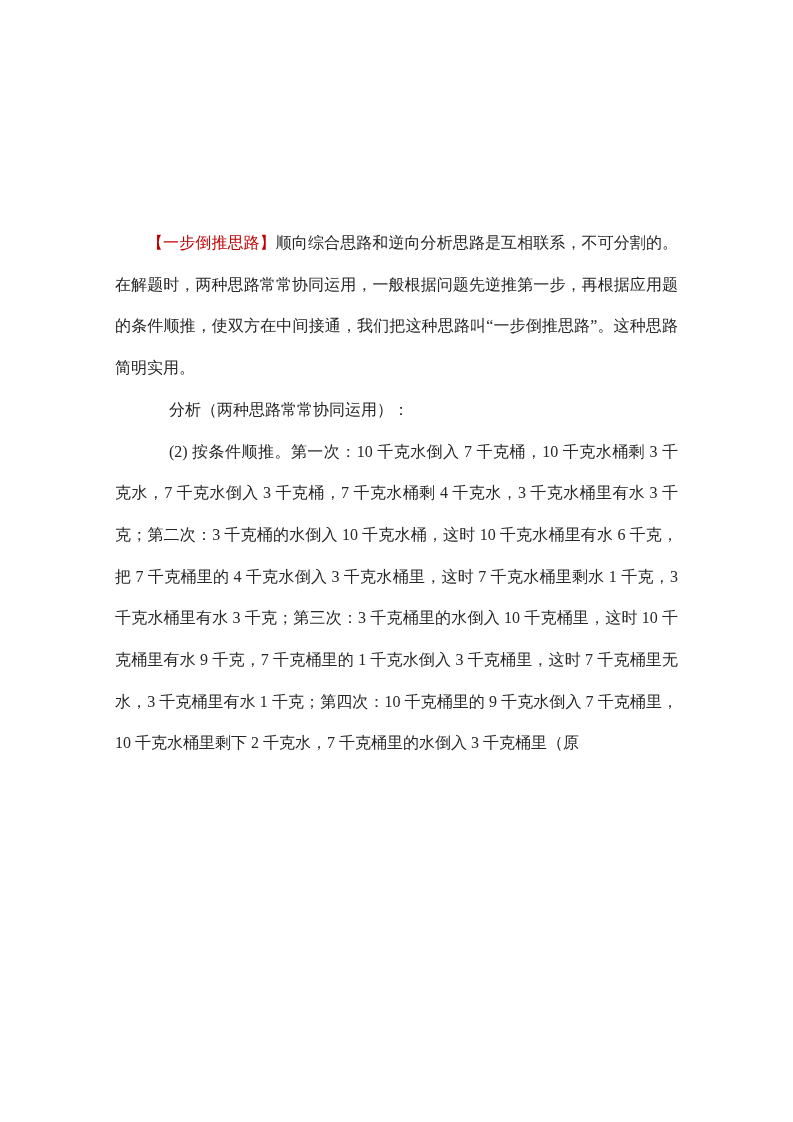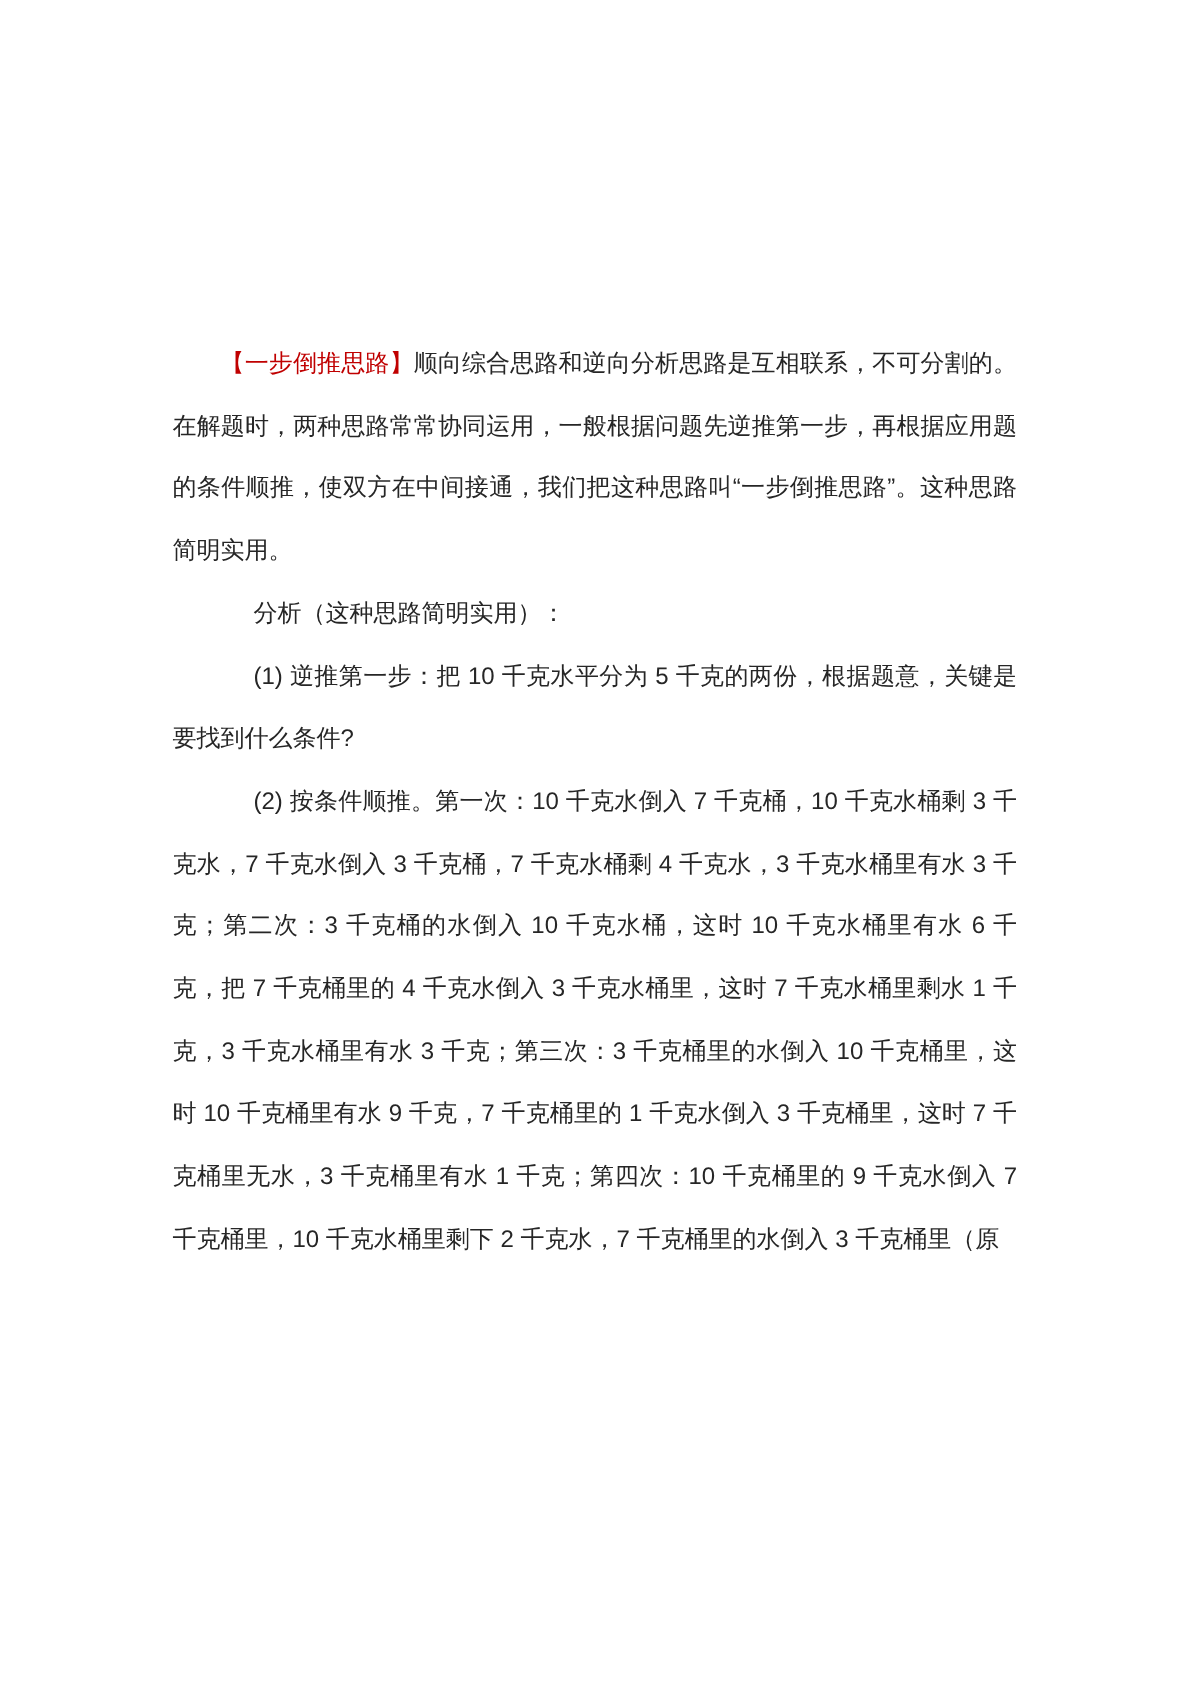--- a/index.html
+++ b/index.html
@@ -6,21 +6,21 @@
     margin: 0;
     padding: 0;
     background: #ffffff;
   }
   .page {
     position: relative;
     width: 793px;
     height: 1122px;
     background: #ffffff;
     overflow: hidden;
-    font-family: Liberation Sans, sans-serif;
+    font-family: Liberation Serif, serif;
   }
   .doc-content {
     position: absolute;
     left: 115px;
     top: 222px;
     width: 563px;
     font-size: 16px;
     line-height: 41.7px;
     color: #262626;
     text-align: justify;
@@ -43,21 +43,20 @@
 </style>
 </head>
 <body>
 
 <div class="page">
   <div class="doc-content">
 
     <p class="indent-2"><span class="lead-red" data-color="document.heading.color" style="color: rgb(192, 0, 0);">【一步倒推思路】</span><span>顺向综合思路和逆向分析思路是互相联系，不可分割的。在解题时，两种思路常常协同运用，一般根据问题先逆推第一步，再根据应用题的条件顺推，使双方在中间接通，我们把这种思路叫“一步倒推思路”。这种思路简明实用。</span></p>
 
 
-    <p class="indent-3"><span>分析（这种思路简明实用）：</span></p>
+    <p class="indent-3"><span>分析（两种思路常常协同运用）：</span></p>
 
-    <p class="indent-3"><span>(1) 逆推第一步：把 10 千克水平分为 5 千克的两份，根据题意，关键是要找到什么条件?</span></p>
 
 
     <p class="indent-3"><span>(2) 按条件顺推。第一次：10 千克水倒入 7 千克桶，10 千克水桶剩 3 千克水，7 千克水倒入 3 千克桶，7 千克水桶剩 4 千克水，3 千克水桶里有水 3 千克；第二次：3 千克桶的水倒入 10 千克水桶，这时 10 千克水桶里有水 6 千克，把 7 千克桶里的 4 千克水倒入 3 千克水桶里，这时 7 千克水桶里剩水 1 千克，3 千克水桶里有水 3 千克；第三次：3 千克桶里的水倒入 10 千克桶里，这时 10 千克桶里有水 9 千克，7 千克桶里的 1 千克水倒入 3 千克桶里，这时 7 千克桶里无水，3 千克桶里有水 1 千克；第四次：10 千克桶里的 9 千克水倒入 7 千克桶里，10 千克水桶里剩下 2 千克水，7 千克桶里的水倒入 3 千克桶里（原</span></p>
 
   </div>
 </div>
 
 </body></html>

